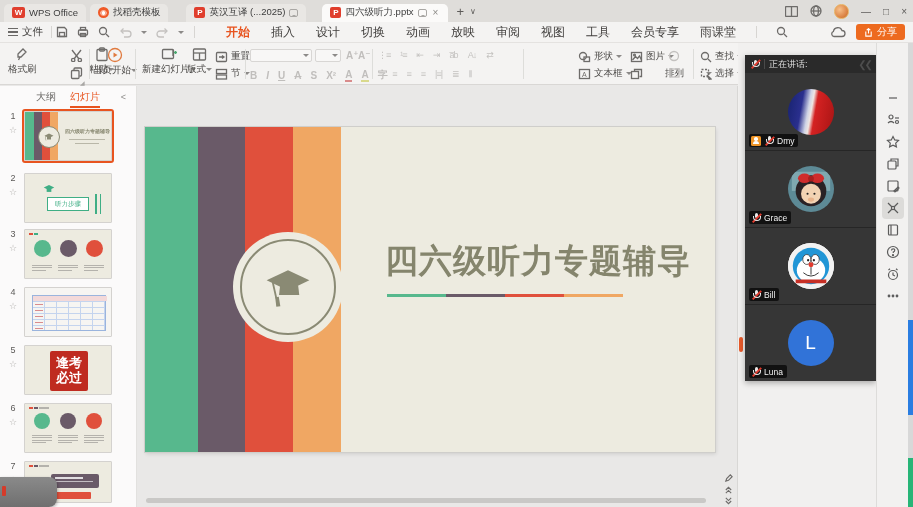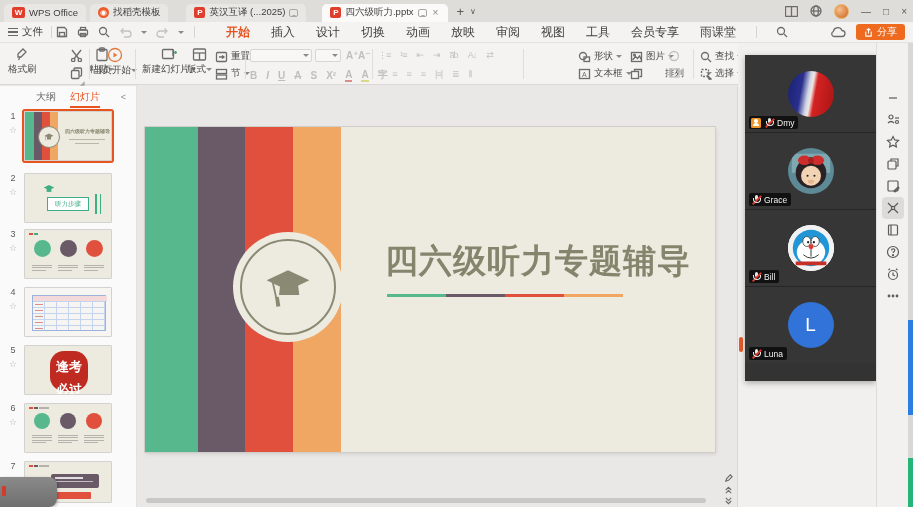--- a/index.html
+++ b/index.html
@@ -486,21 +486,21 @@
         repeating-linear-gradient(90deg,transparent 0 11px,#c4d4ee 11px 12px);">
         <div style="position:absolute;left:0;top:0;width:74px;height:5px;background:#f3d9d9;"></div>
         <div style="position:absolute;left:2px;top:8px;width:8px;height:26px;background:repeating-linear-gradient(180deg,#d98c8c 0 1px,transparent 1px 6px);"></div>
       </div>
     </div>
   </div>
 
   <div class="thumb-row" style="top:259px;">
     <div class="thumb-meta"><span>5</span><span class="star">☆</span></div>
     <div class="thumb">
-      <div style="position:absolute;left:25px;top:5px;width:38px;height:40px;background:#bf2b20;border-radius:14px;color:#fff;font-weight:bold;font-size:13px;line-height:23px;text-align:center;padding-top:4px;font-family:'DejaVu Serif',serif;">逢考必过</div>
+      <div style="position:absolute;left:25px;top:5px;width:38px;height:40px;background:#bf2b20;border-radius:2px;color:#fff;font-weight:bold;font-size:13px;line-height:15px;text-align:center;padding-top:4px;font-family:'DejaVu Serif',serif;">逢考必过</div>
     </div>
   </div>
 
   <div class="thumb-row" style="top:317px;">
     <div class="thumb-meta"><span>6</span><span class="star">☆</span></div>
     <div class="thumb">
       <div style="position:absolute;left:4px;top:3px;display:flex;gap:1px;">
           <i style="width:4px;height:2px;background:#e0503c;"></i>
           <i style="width:4px;height:2px;background:#6a5a68;"></i>
           <i style="width:10px;height:2px;background:#b4b2ac;"></i>
@@ -583,20 +583,28 @@
     <svg width="9" height="8" viewBox="0 0 10 9">
         <path d="M2 1l3 3 3-3M2 4.5l3 3 3-3" class="ic"></path>
       </svg>
   </div>
 </div>
 
 <div class="task-pane"></div>
 <div class="orange-handle" style="left:739px; top:337px; position:absolute;"></div>
 
 <div class="conf">
+  <div class="conf-head">
+    <span class="mic">
+        <span class="slash"></span>
+      </span>
+    <span style="width:1px;height:10px;background:#4a4a4a;"></span>
+    <span>正在讲话:</span>
+    <span class="chev">❮❮</span>
+  </div>
 
   <div class="tile" style="border-top:none;">
     <div class="av dmy-av"></div>
     <div class="name-badge">
       <span class="host-ic"></span>
       <span class="mic">
           <span class="slash"></span>
         </span>
       <span>Dmy</span>
     </div>

